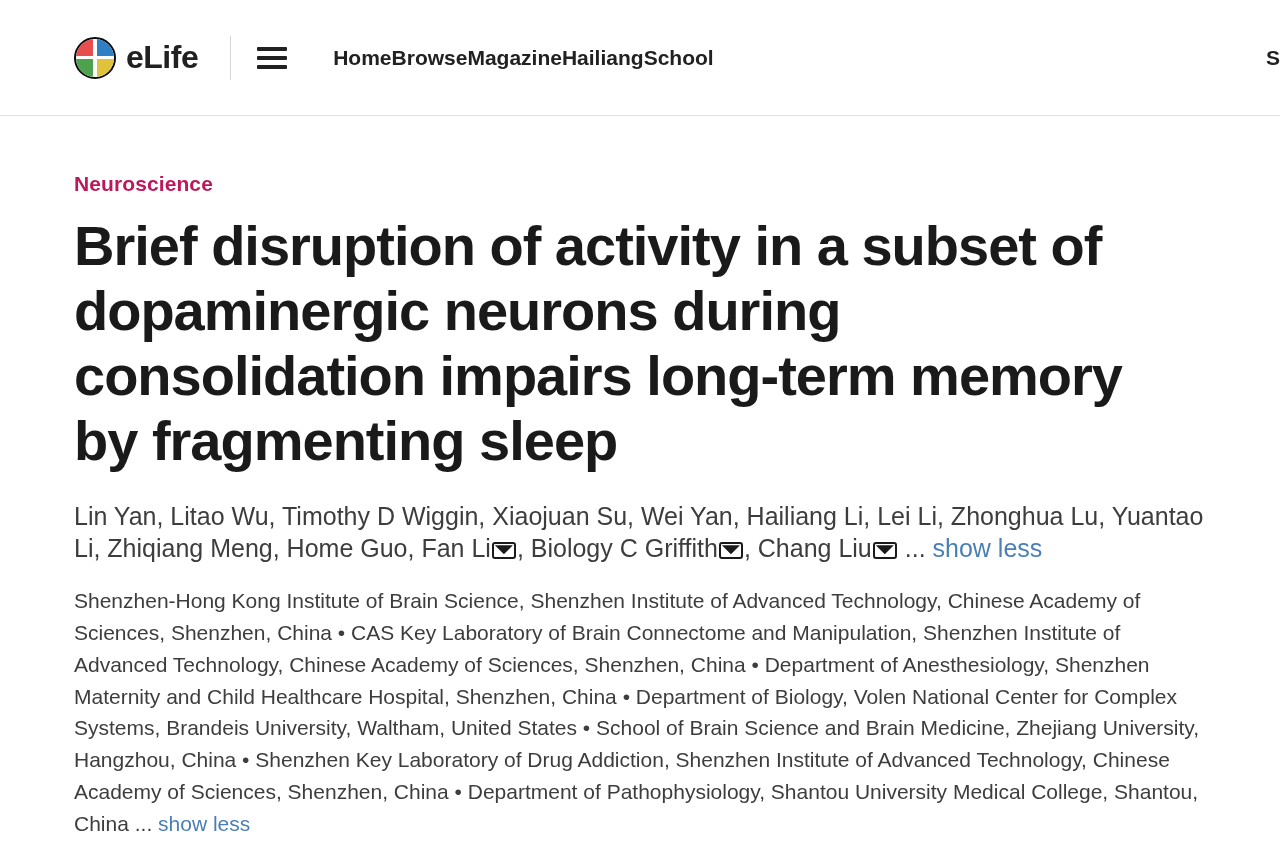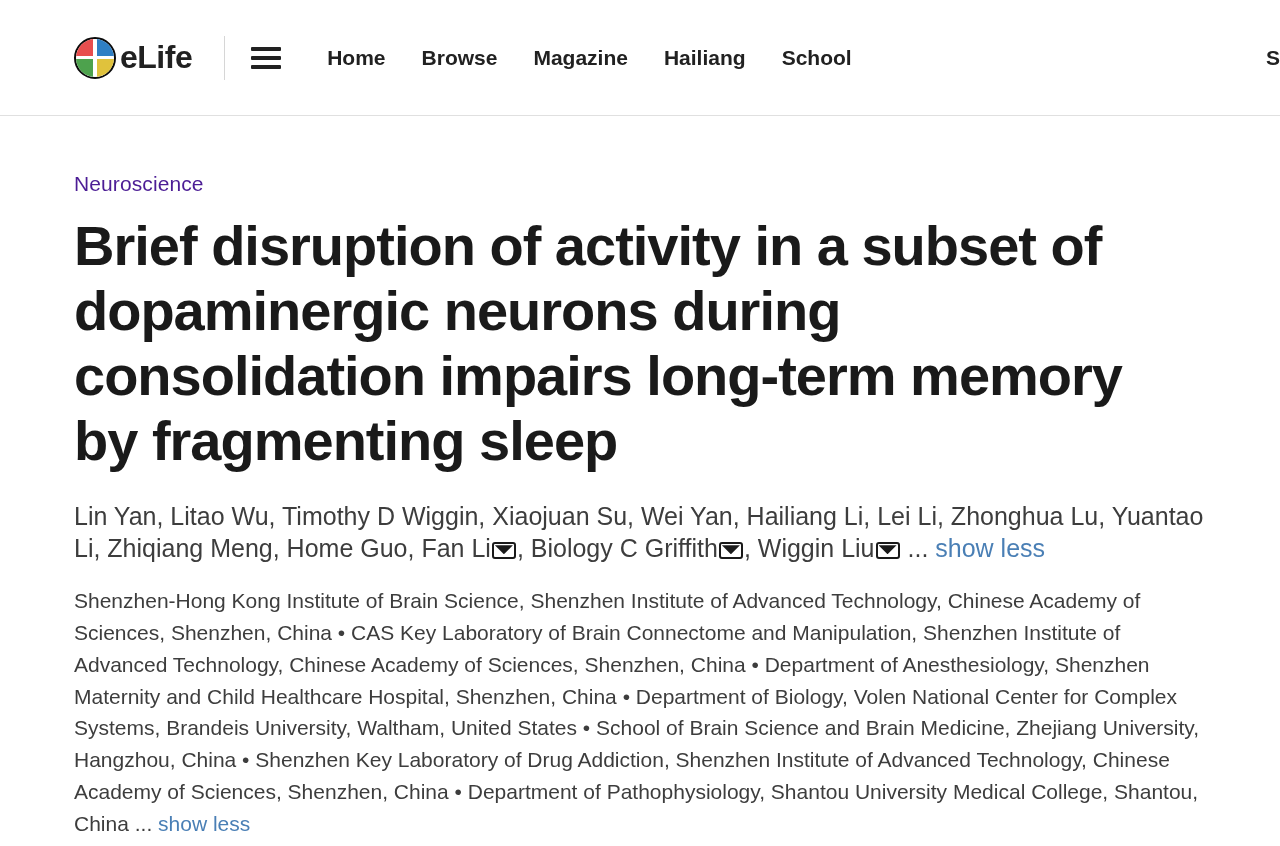--- a/index.html
+++ b/index.html
@@ -19,20 +19,21 @@
     height: 116px;
     display: flex;
     align-items: center;
     padding: 0 0 0 74px;
     border-bottom: 1px solid #e0e0e0;
     position: relative;
   }
   .logo {
     display: flex;
     align-items: center;
+    gap: 6px;
     text-decoration: none;
   }
   .logo-mark {
     width: 42px;
     height: 42px;
     border-radius: 50%;
     position: relative;
     overflow: hidden;
     background: #ffffff;
     border: 2px solid #0b0b0b;
@@ -81,21 +82,20 @@
   }
   .burger span {
     display: block;
     height: 4px;
     background: #212121;
     border-radius: 1px;
   }
   .nav {
     display: flex;
     align-items: center;
-    gap: 36px;
     margin-left: 46px;
   }
   .nav a {
     font-size: 21px;
     font-weight: 700;
     color: #212121;
     text-decoration: none;
     white-space: nowrap;
   }
   .header-right {
@@ -111,22 +111,22 @@
     white-space: nowrap;
   }
 
   
   .article {
     padding: 56px 70px 0 74px;
     max-width: 1280px;
   }
   .subject {
     font-size: 21px;
-    font-weight: 400;
-    color: #4c1d95;
+    font-weight: 700;
+    color: #be185d;
     margin: 0 0 18px 0;
     letter-spacing: 0.1px;
   }
   .title {
     font-size: 56px;
     line-height: 1.16;
     font-weight: 700;
     letter-spacing: -1px;
     margin: 0 12px 26px 0;
     color: #1a1a1a;
@@ -204,21 +204,21 @@
 
   <div class="header-right">S</div>
 </div>
 
 <main class="article">
   <div class="subject">Neuroscience</div>
 
   <h1 class="title">Brief disruption of activity in a subset of dopaminergic neurons during consolidation impairs long-term memory by fragmenting sleep</h1>
 
   <p class="authors">
-    <span>Lin Yan, Litao Wu, Timothy D Wiggin, Xiaojuan Su, Wei Yan, Hailiang Li, Lei Li, Zhonghua Lu, Yuantao Li, Zhiqiang Meng, Home Guo, Fan Li</span><span class="env-icon"></span><span>, Biology C Griffith</span><span class="env-icon"></span><span>, Wiggin Liu</span><span class="env-icon"></span>
+    <span>Lin Yan, Litao Wu, Timothy D Wiggin, Xiaojuan Su, Wei Yan, Hailiang Li, Lei Li, Zhonghua Lu, Yuantao Li, Zhiqiang Meng, Home Guo, Fan Li</span><span class="env-icon"></span><span>, Biology C Griffith</span><span class="env-icon"></span><span>, Chang Liu</span><span class="env-icon"></span>
     <span>...</span>
     <span class="show-less">show less</span>
   </p>
 
   <p class="affiliations">
     <span>Shenzhen-Hong Kong Institute of Brain Science, Shenzhen Institute of Advanced Technology, Chinese Academy of Sciences, Shenzhen, China • CAS Key Laboratory of Brain Connectome and Manipulation, Shenzhen Institute of Advanced Technology, Chinese Academy of Sciences, Shenzhen, China • Department of Anesthesiology, Shenzhen Maternity and Child Healthcare Hospital, Shenzhen, China • Department of Biology, Volen National Center for Complex Systems, Brandeis University, Waltham, United States • School of Brain Science and Brain Medicine, Zhejiang University, Hangzhou, China • Shenzhen Key Laboratory of Drug Addiction, Shenzhen Institute of Advanced Technology, Chinese Academy of Sciences, Shenzhen, China • Department of Pathophysiology, Shantou University Medical College, Shantou, China</span>
     <span>...</span>
     <span class="show-less">show less</span>
   </p>
 

